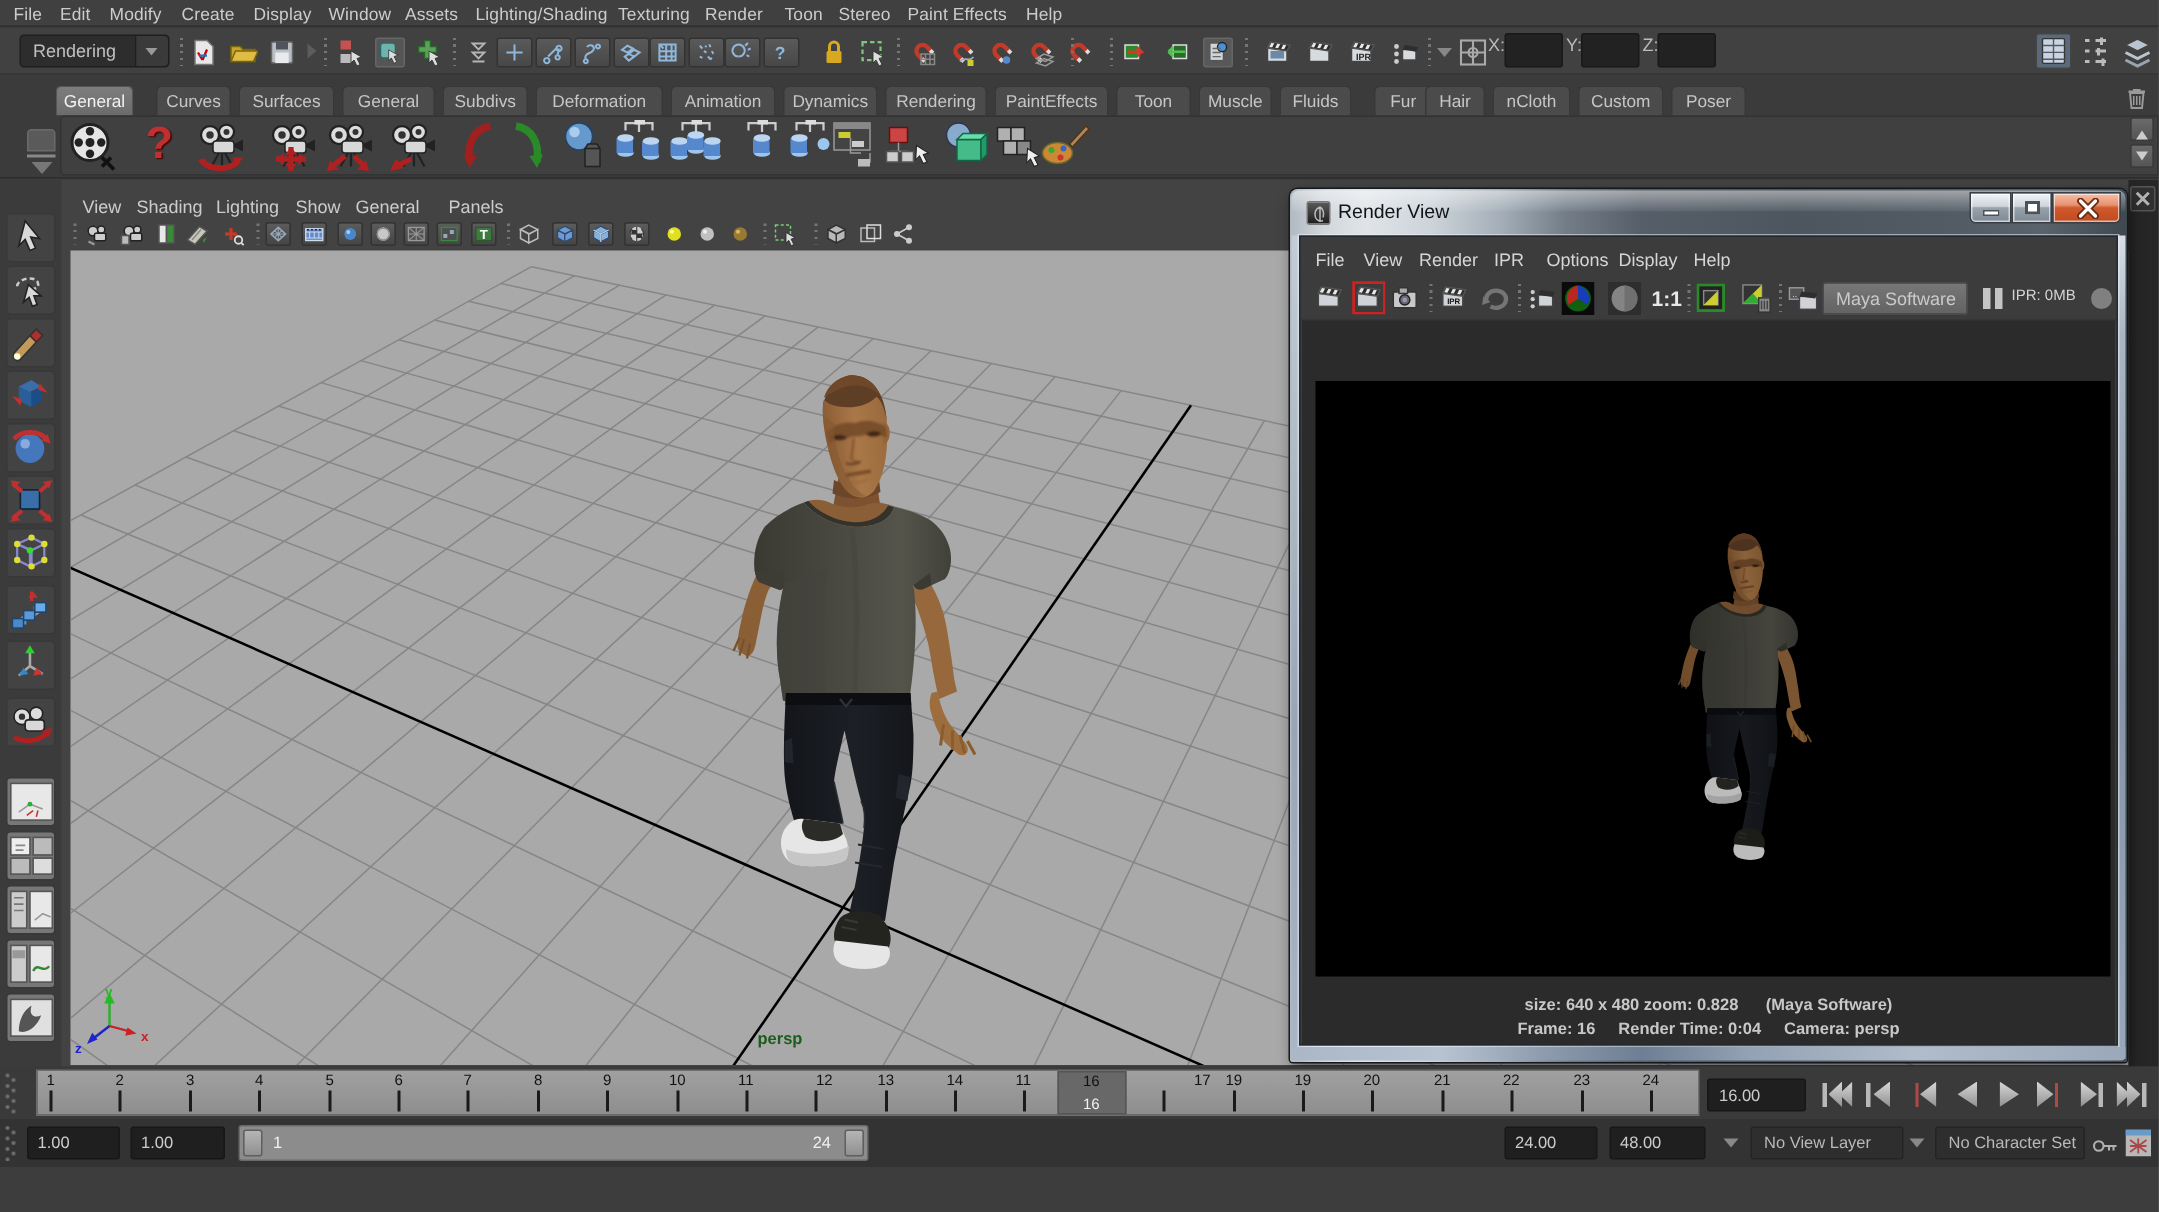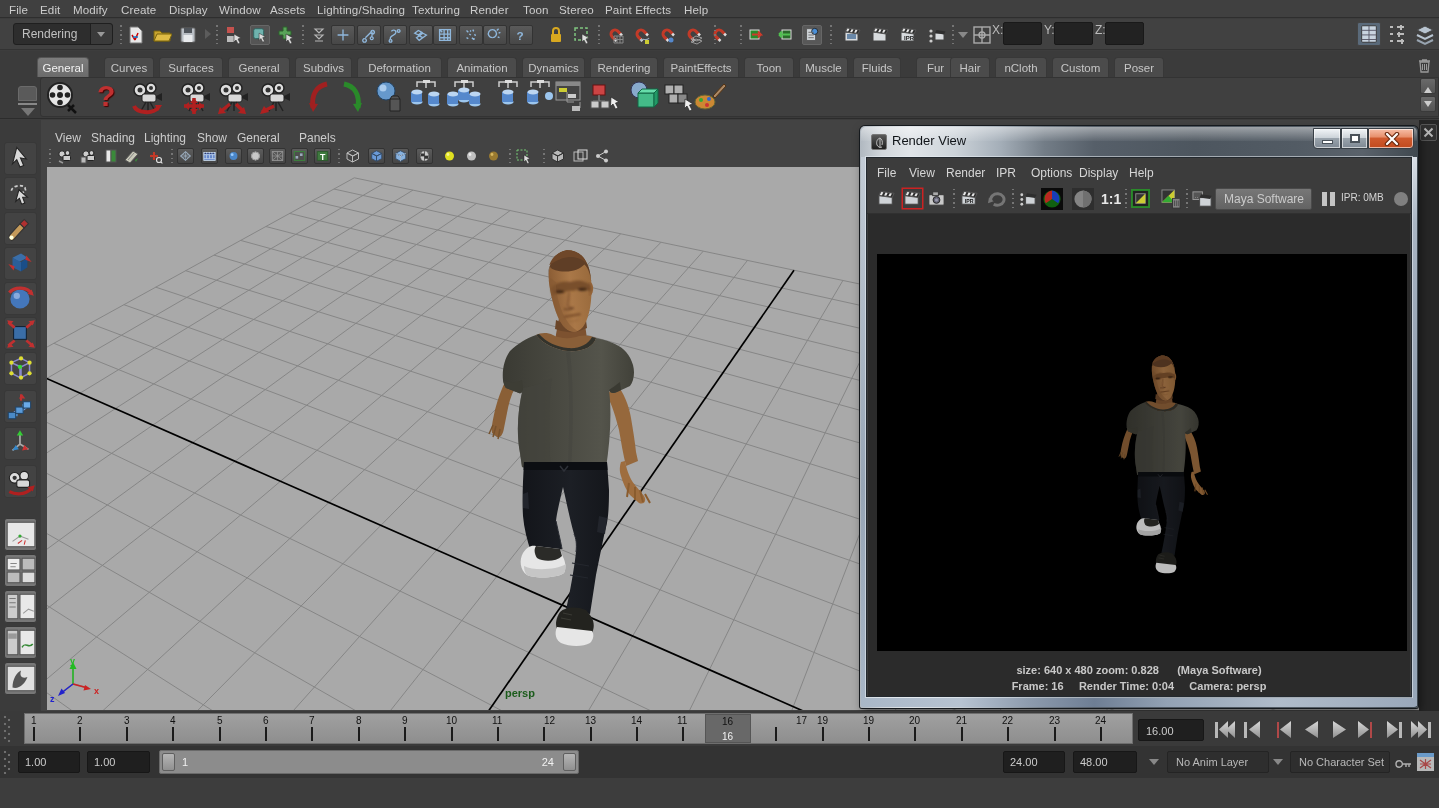--- a/index.html
+++ b/index.html
@@ -986,21 +986,21 @@
 <div class="rfield" style="left:87px;width:63px">1.00</div>
 <div id="rslider">
   <div class="rhandle" style="left:2px"></div>
   <div class="rhandle" style="right:2px"></div>
   <span style="position:absolute;left:22px;top:5px;font-size:11px;color:#f0f0f0">1</span>
   <span style="position:absolute;right:24px;top:5px;font-size:11px;color:#f0f0f0">24</span>
 </div>
 <div class="rfield" style="left:1003px;width:62px">24.00</div>
 <div class="rfield" style="left:1073px;width:64px">48.00</div>
 <div style="position:absolute;left:1149px;top:13px;border:5px solid transparent;border-top:6px solid #888"></div>
-<div class="drop" style="left:1167px;width:102px">No Anim Layer</div>
+<div class="drop" style="left:1167px;width:102px">No View Layer</div>
       <div style="position:absolute;left:1273px;top:13px;border:5px solid transparent;border-top:6px solid #888"></div>
 <div class="drop" style="left:1290px;width:100px">No Character Set</div>
 <svg width="18" height="14" style="position:absolute;left:1394px;top:11px">
         <path d="M2 7 a3.2 3.2 0 1 1 6.4 0 a3.2 3.2 0 1 1 -6.4 0 M8.4 7 L17 7 M12 7 L12 10 M15 7 L15 10" stroke="#b0b0b0" stroke-width="1.4" fill="none"></path>
       </svg>
 <svg width="17" height="18" style="position:absolute;left:1417px;top:7px">
         <rect x="0" y="0" width="17" height="18" fill="#b8b8b8"></rect>
         <rect x="0" y="0" width="17" height="4" fill="#6a9ac8"></rect>
         <path d="M3 7 l11 8 M14 7 L3 15 M8.5 6 v10 M3 11 h11" stroke="#a84848" stroke-width="1.2"></path>
       </svg>

